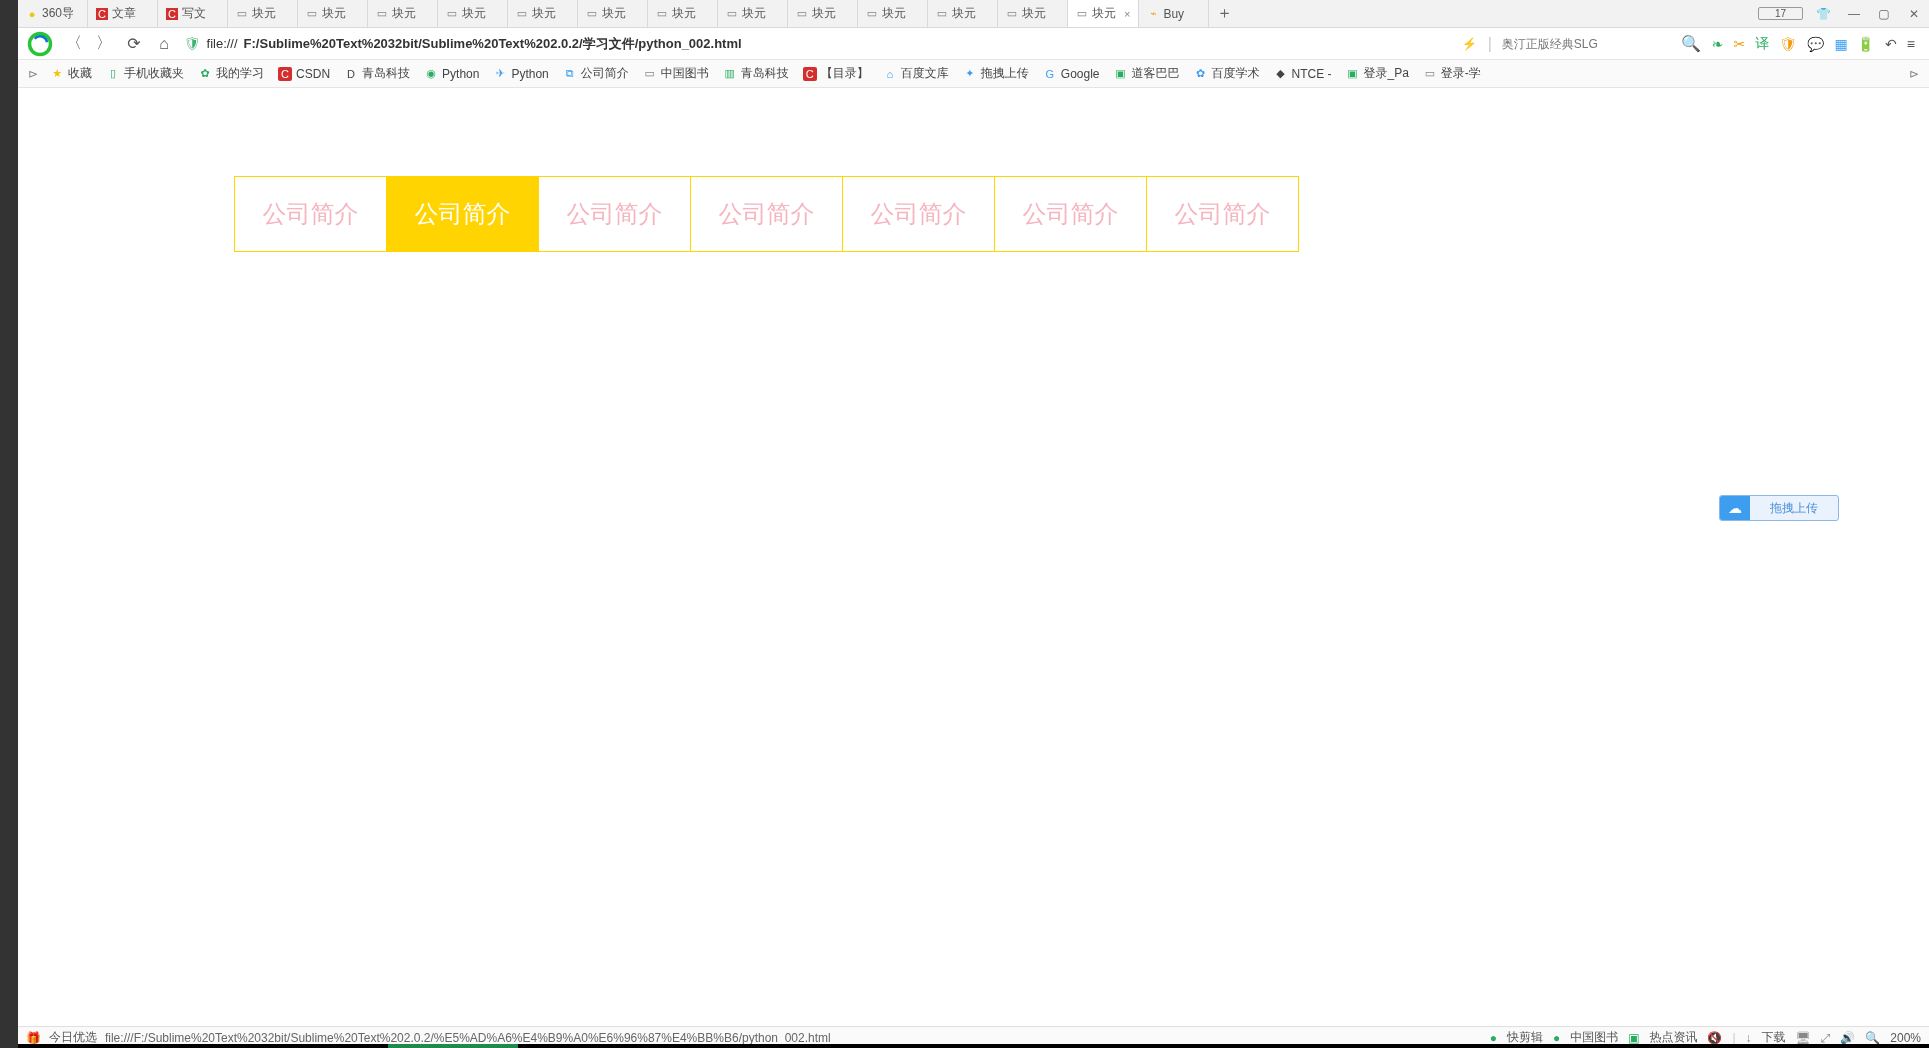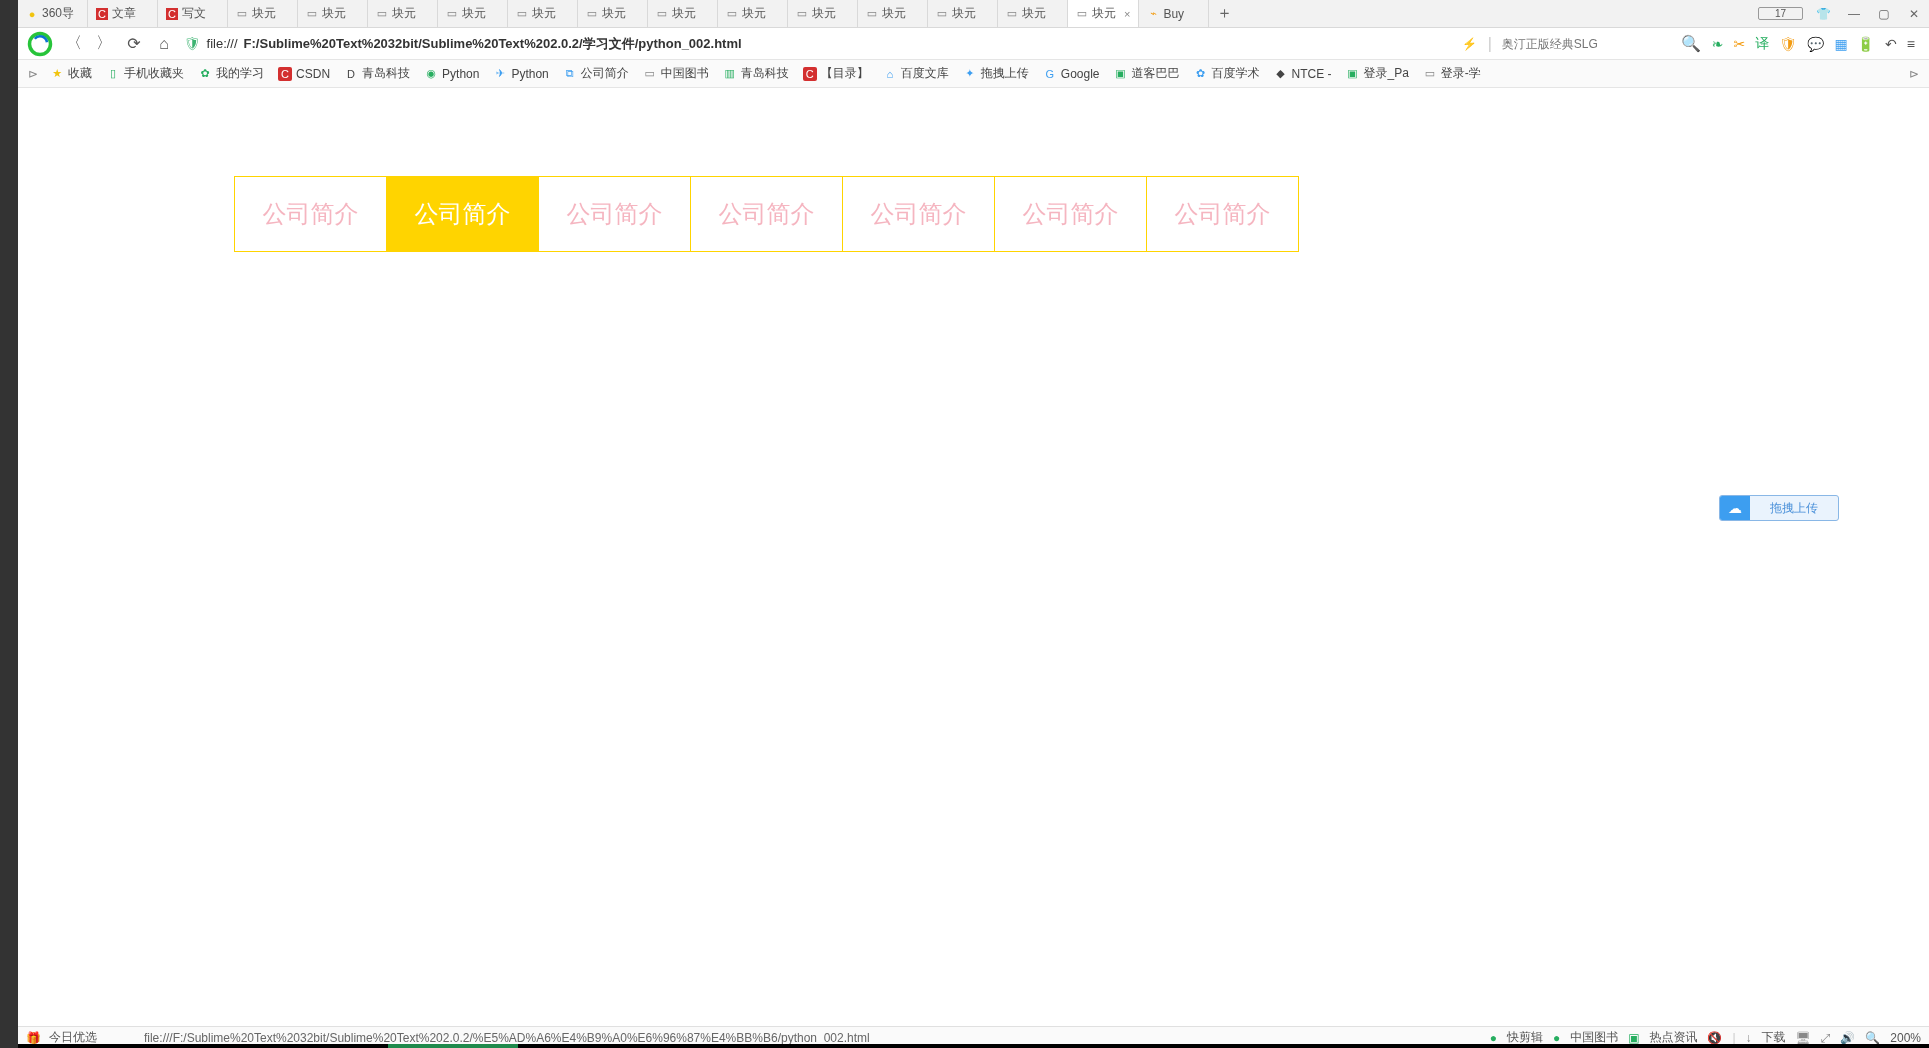--- a/index.html
+++ b/index.html
@@ -301,21 +301,21 @@
       </div>
     <div class="upload">
       <div class="cloud">☁</div>
       <div class="txt">拖拽上传</div>
     </div>
   </div>
 
   <div class="status">
     <span class="gift">🎁</span>
     <span>今日优选</span>
-    <span style="color:#666;margin-left:39px;">file:///F:/Sublime%20Text%2032bit/Sublime%20Text%202.0.2/%E5%AD%A6%E4%B9%A0%E6%96%87%E4%BB%B6/python_002.html</span>
+    <span style="color:#666;">file:///F:/Sublime%20Text%2032bit/Sublime%20Text%202.0.2/%E5%AD%A6%E4%B9%A0%E6%96%87%E4%BB%B6/python_002.html</span>
     <div class="right">
       <span class="dot-g">●</span>
         <span>快剪辑</span>
       <span class="dot-g">●</span>
         <span>中国图书</span>
       <span class="pill">▣</span>
         <span>热点资讯</span>
       <span style="color:#888;">🔇</span>
       <span style="color:#ccc;">|</span>
       <span style="color:#888;">↓</span>

